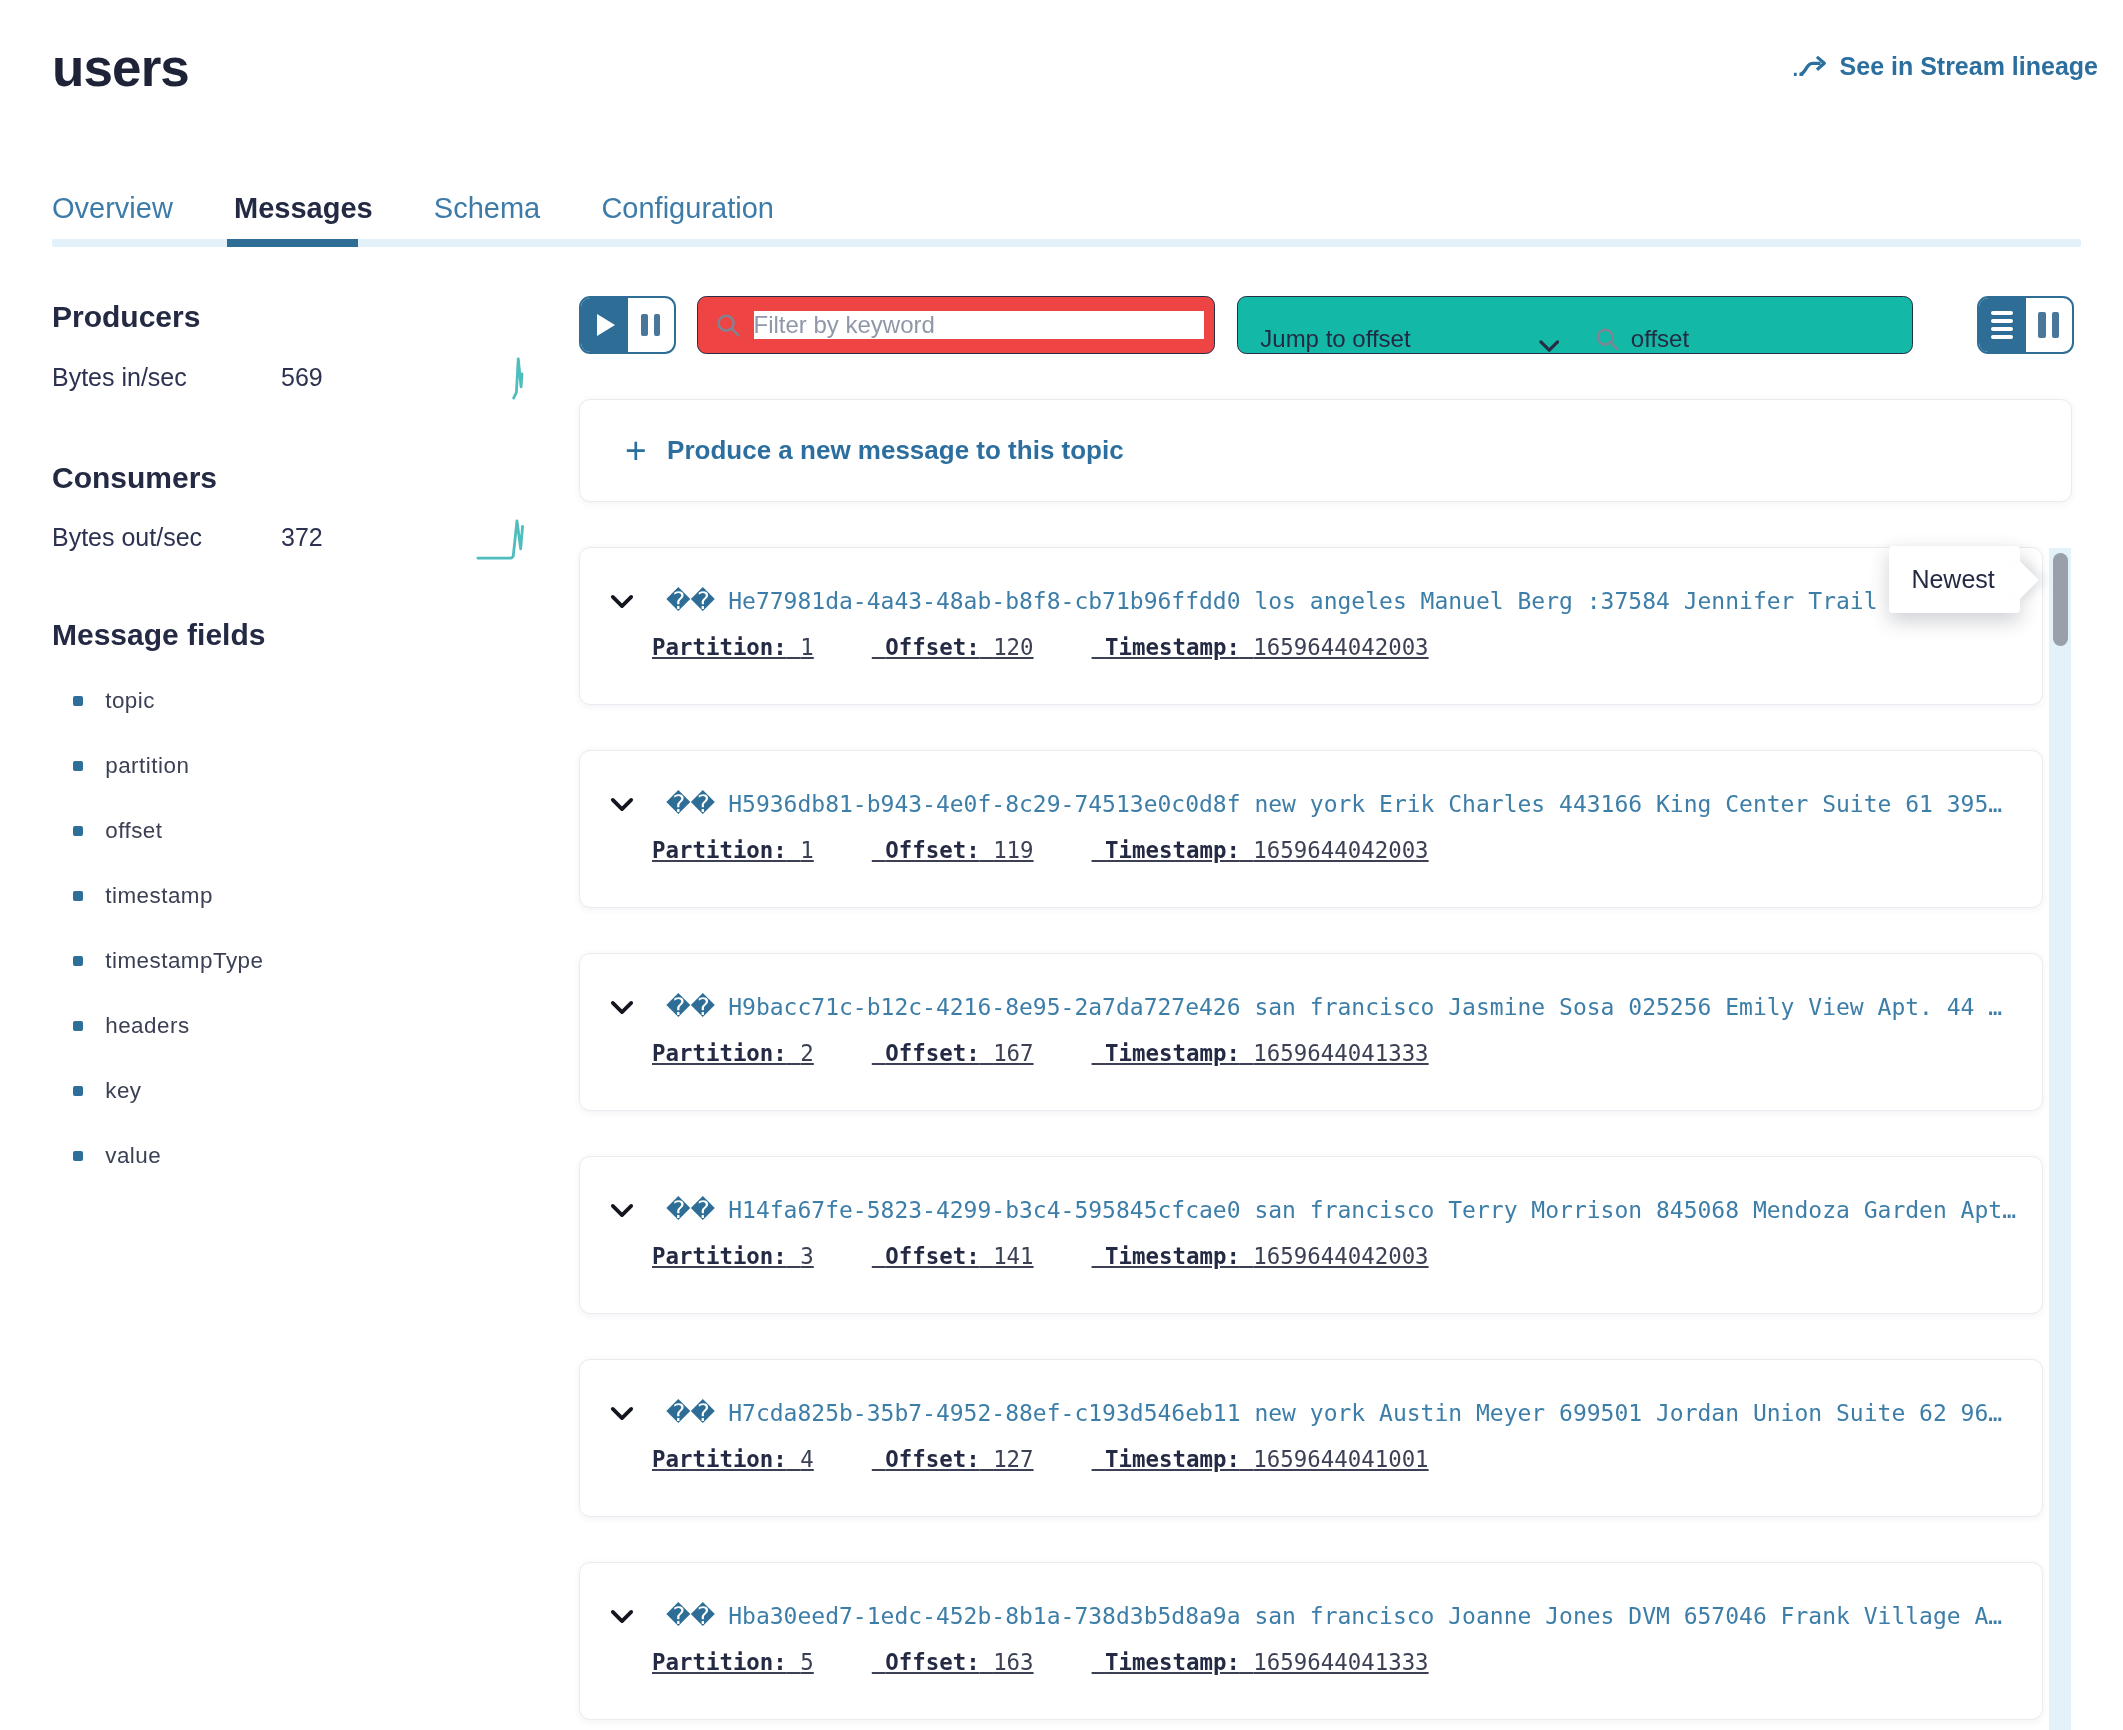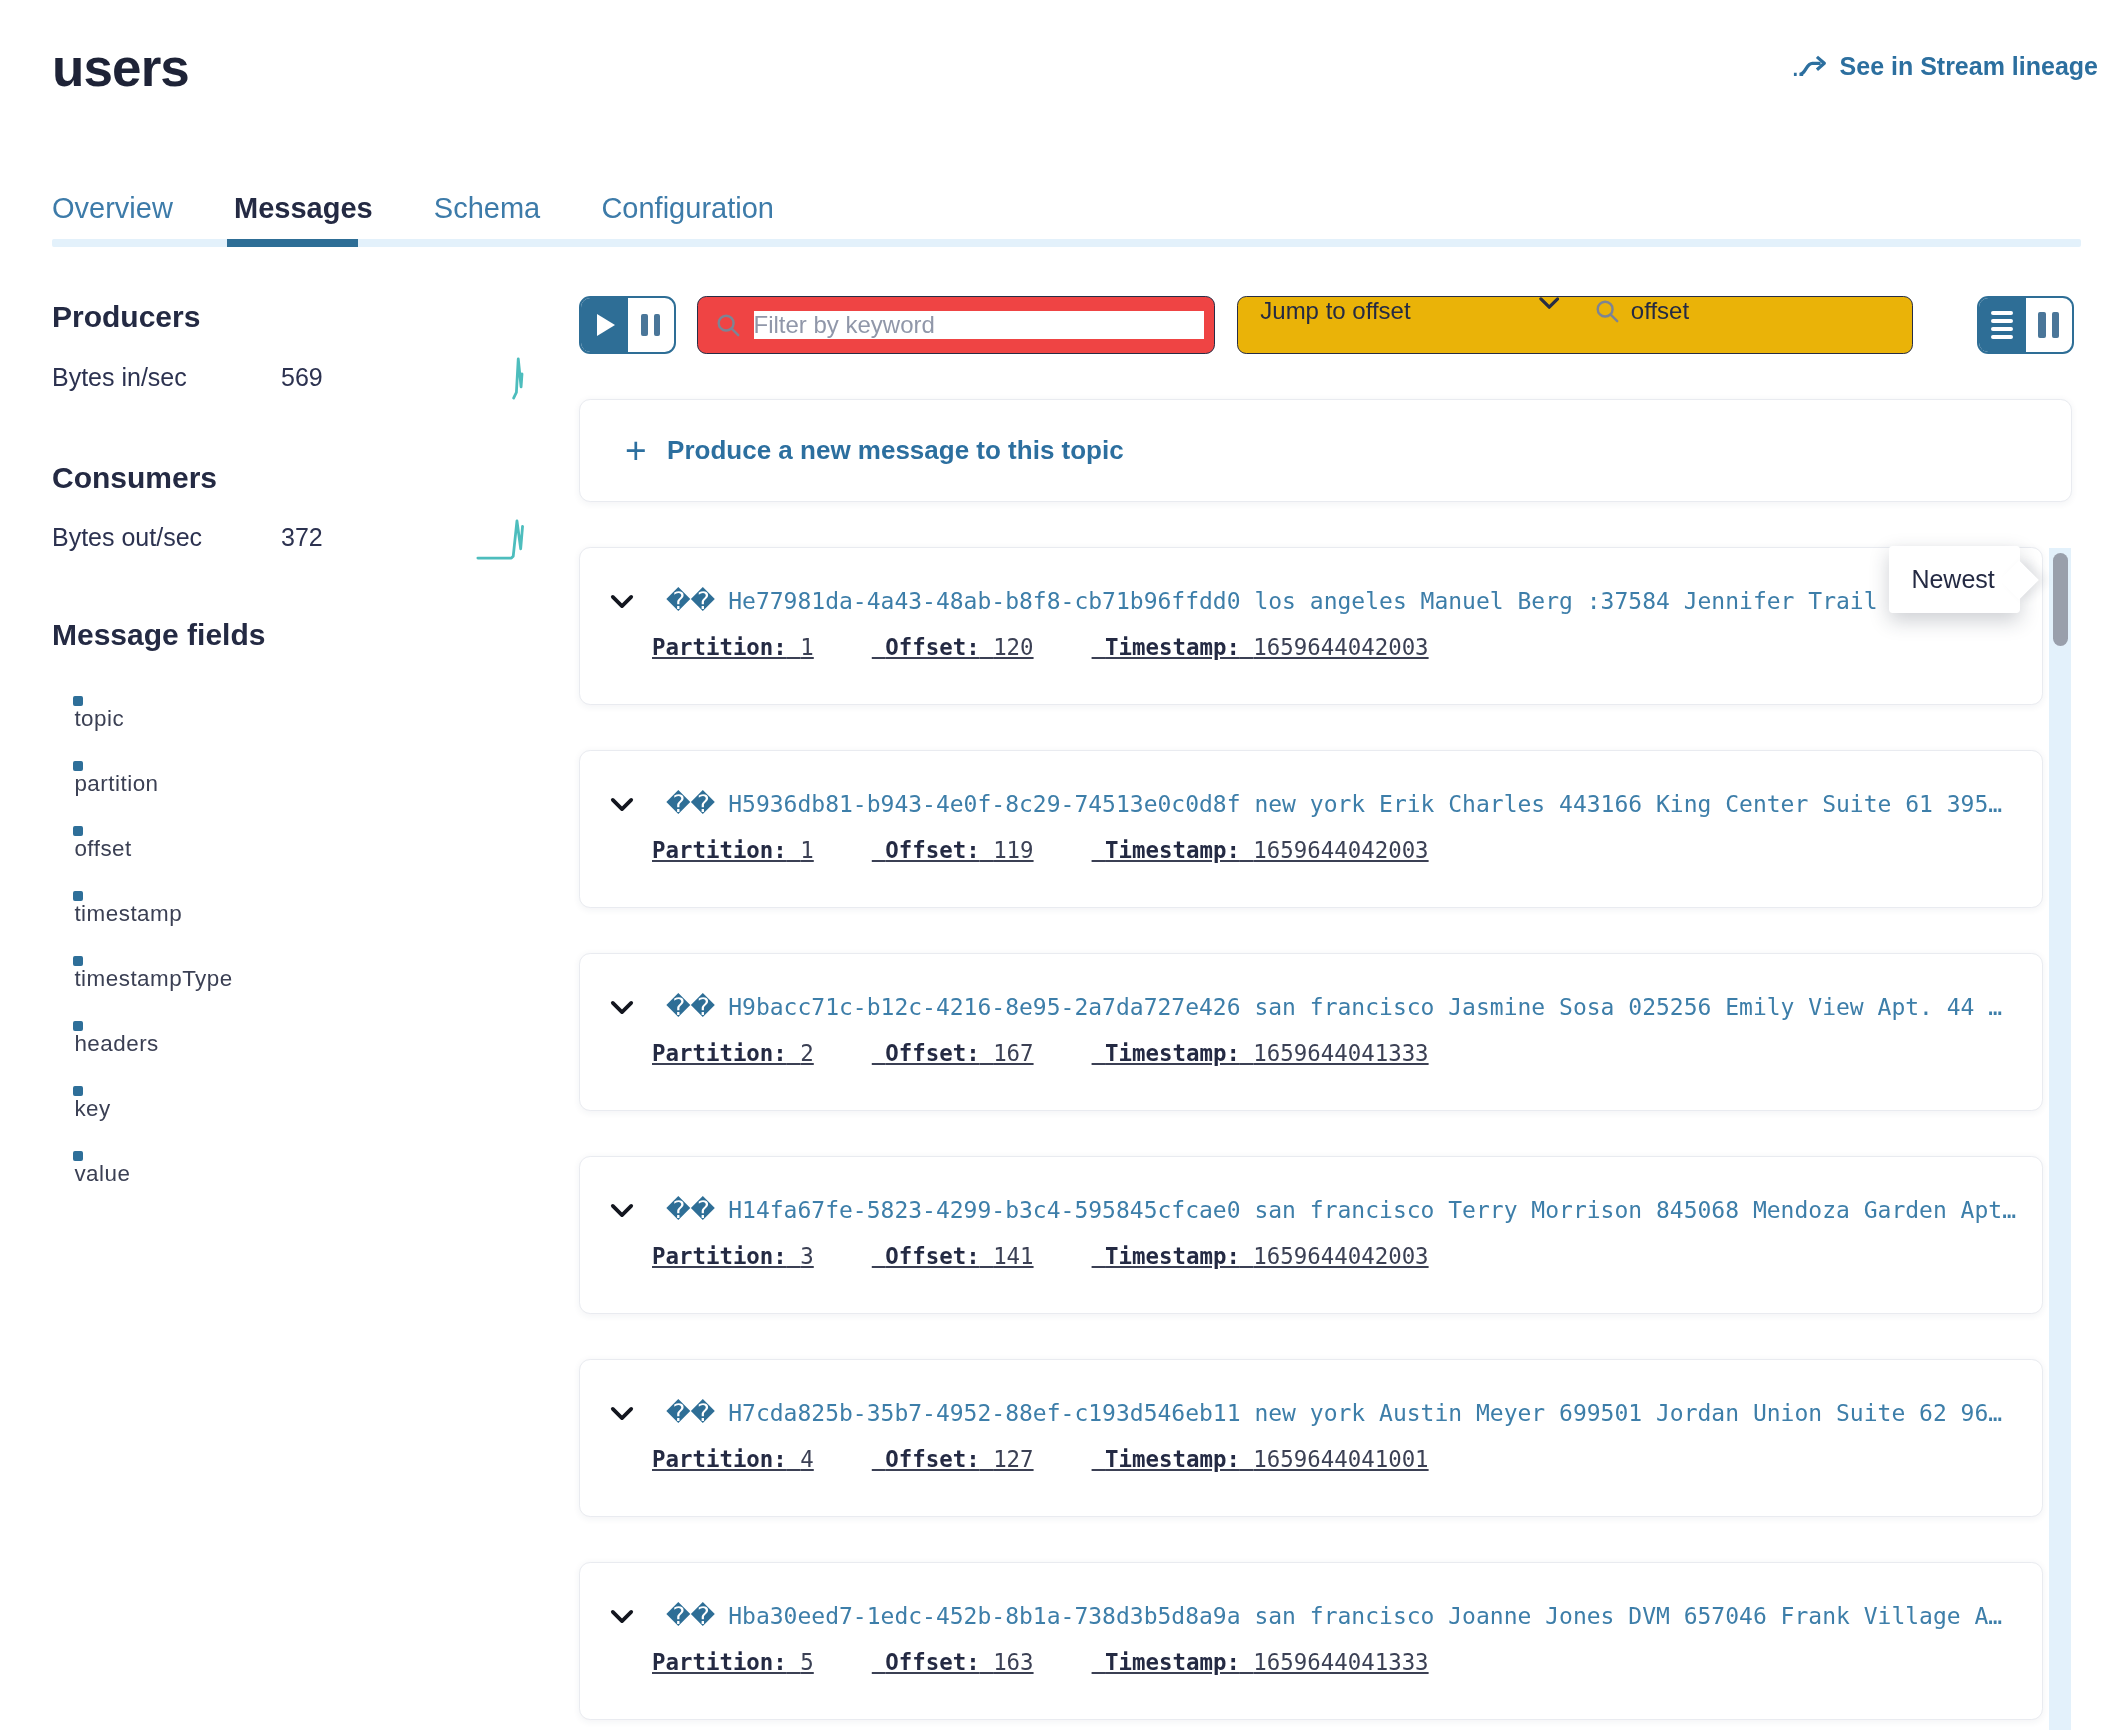--- a/index.html
+++ b/index.html
@@ -27,21 +27,21 @@
   .tabbar-track { position:absolute; left:52px; top:239px; width:2029px; height:8.4px; background:#e3f1fb; border-radius:1.9px; }
   .tabbar-active { position:absolute; left:227px; top:239px; width:131px; height:8.4px; background:#2e6e96; }
 
   
   .sidebar { position:absolute; left:52px; top:296px; width:513px; height:1398px; }
   .side-heading { position:absolute; left:0; font-size:30px; font-weight:bold; color:#242a43; }
   .metric-label { position:absolute; left:0; font-size:25px; color:#2c3250; }
   .metric-value { position:absolute; left:229px; font-size:25px; color:#2c3250; }
   .spark { position:absolute; }
   .fields-list { position:absolute; left:0; top:392px; list-style:none; }
-  .fields-list li { height:65px; display:flex; align-items:flex-start;flex-direction:column; }
+  .fields-list li { height:65px; display:flex; align-items:flex-start; }
   .field-bullet { width:10.3px; height:10.3px; margin:7.5px 0 0 20.5px; border-radius:1.9px; background:#2e6f99; flex:none; }
   .field-label { margin-left:22.4px; font-size:22.4px; color:#3b4054; letter-spacing:0.5px; }
 
   
   .main { position:absolute; left:579px; top:296px; width:1495px; }
 
   .toolbar { display:flex; align-items:center; height:58px; }
   .seg-control {
     width:97px; height:58px; border:2.3px solid #2e6e96; border-radius:11.2px;
     display:flex; overflow:hidden; background:#fff; flex:none; cursor:pointer;
@@ -58,22 +58,22 @@
     display:flex; align-items:center;
   }
   .filter-box input {
     border:none; outline:none; flex:1; margin-left:13px; margin-right:9.3px;
     font-family:"Liberation Sans", sans-serif; font-size:24px; color:#242a43;
   }
   .filter-box input::placeholder { color:#9097a9; }
 
   .jump-combo {
     margin-left:22.4px; width:676px; height:58px; flex:none;
-    border:1.9px solid #272d45; border-radius:9.3px; background:#eab308;
-    display:flex; align-items:flex-start; overflow:hidden;
+    border:1.9px solid #272d45; border-radius:9.3px; background:#14b8a6;
+    display:flex; align-items:flex-end; overflow:hidden;
   }
   .jump-value { display:flex; align-items:center; padding-left:22.4px; width:283px; font-size:24px; color:#242a43; cursor:pointer; }
   .combo-divider { width:1.9px; background:#272d45; }
   .jump-chevron { width:52px; display:flex; align-items:center; justify-content:center; cursor:pointer; }
   .offset-search { flex:1; display:flex; align-items:center; padding-left:17px; cursor:text; }
   .offset-search .offset-text { margin-left:11.2px; font-size:24px; color:#242a43; }
 
   .view-toggle { margin-left:auto; }
   .rows-icon { display:flex; flex-direction:column; gap:3.7px; }
   .rows-icon span { width:22.4px; height:4.2px; background:#ffffff; border-radius:1.9px; }

